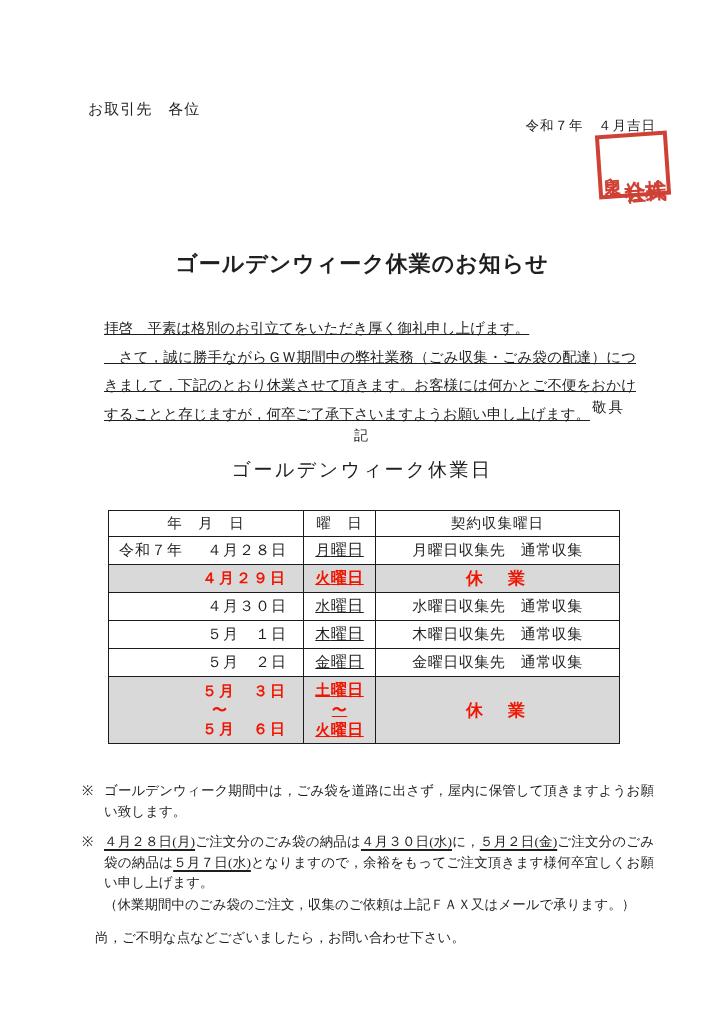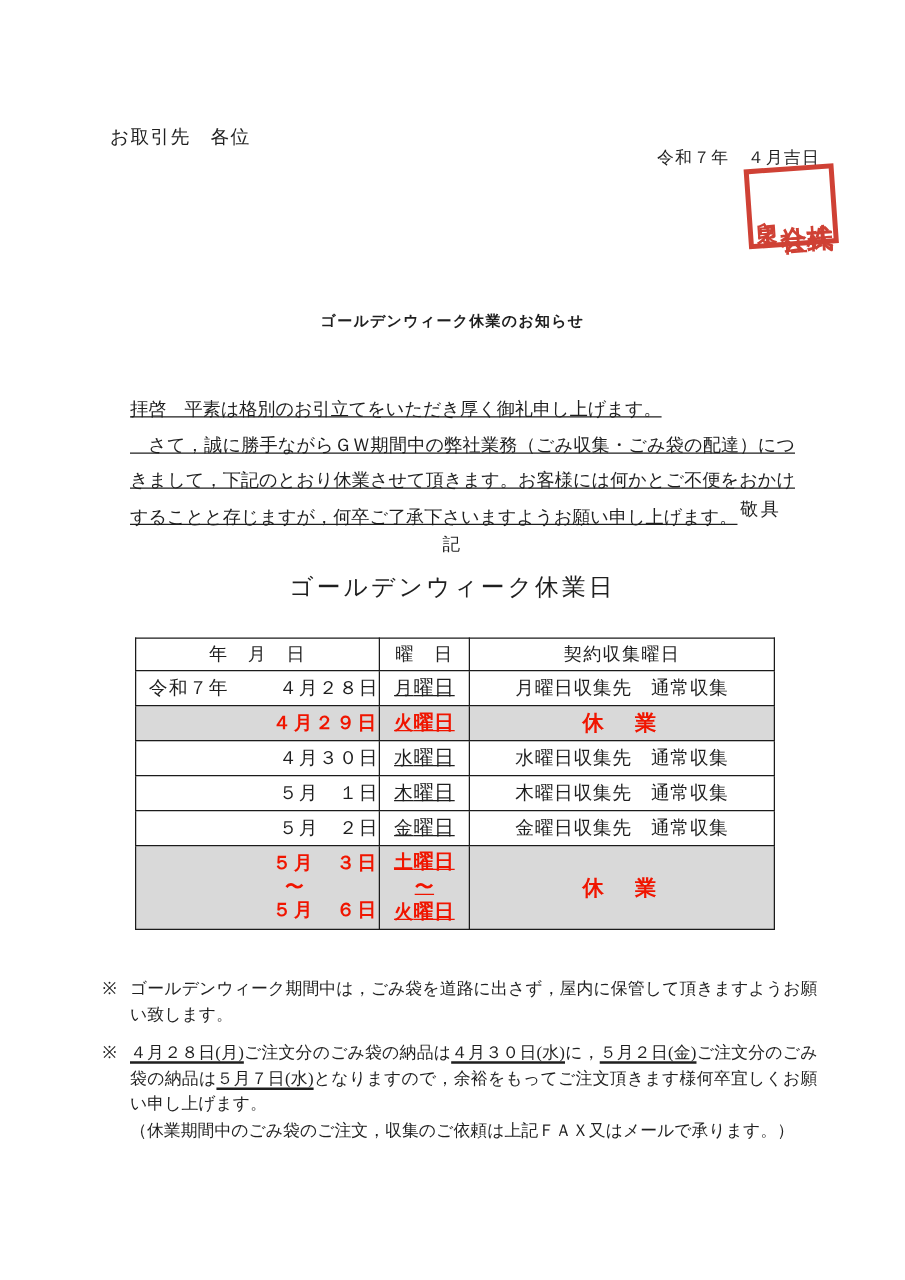--- a/index.html
+++ b/index.html
@@ -29,33 +29,33 @@
     transform:rotate(-4deg); writing-mode:vertical-rl;
     text-align:center; font-weight:bold; padding:1px 1px; opacity:0.92;
   }
   .stamp span { display:block; line-height:21px; }
   .stamp .s1, .stamp .s2 { font-size:21px; letter-spacing:1px; }
   .stamp .s3 { font-size:16px; letter-spacing:-1px; }
 
   .title {
     position:absolute; top:249px; left:0; width:100%; text-align:center;
     font-family:"Liberation Sans","DejaVu Sans",sans-serif; font-weight:bold;
-    font-size:12px; letter-spacing:1px;
+    font-size:22px; letter-spacing:1px;
   }
   .body-text { position:absolute; top:314px; left:104px; width:532px; font-size:14.5px; line-height:28.6px; text-align:justify;text-decoration:underline; }
   .keigu { position:absolute; top:398px; right:99px; font-size:14.5px; letter-spacing:2px; }
   .ki    { position:absolute; top:427px; left:0; width:100%; text-align:center; font-size:14px; letter-spacing:2px; }
   .schedule-title { position:absolute; top:457px; left:0; width:100%; text-align:center; font-size:19px; letter-spacing:2.5px; }
   .schedule-title span { text-decoration-thickness:1.5px; text-underline-offset:5px; }
 
   table.holiday { position:absolute; top:510px; left:108px; width:511px; border-collapse:collapse; table-layout:fixed; }
   .holiday th, .holiday td { border:1.6px solid var(--border); vertical-align:middle; }
   .holiday th { font-weight:normal; font-size:14.5px; height:26px; text-align:center; letter-spacing:1px; }
   .holiday td { font-size:15px; height:28px; }
-  .datecell { text-align:right; padding-right:0; letter-spacing:1px; }
+  .datecell { text-align:right; padding-right:16px; letter-spacing:1px; }
   .datecell .era { float:left; padding-left:10px; }
   .daycell .day { display:block; text-align:center; font-size:16px; letter-spacing:0.5px;text-decoration:underline; }
   .daycell .day::first-letter { font-size:15px; }
   .collection { text-align:center; letter-spacing:0.5px; }
   tr.closed td { background:var(--closed-bg); color:var(--closed-red); font-weight:bold; }
   tr.closed .datecell { letter-spacing:2px; }
   td.kyugyo { font-size:17px; text-align:center; letter-spacing:4px; }
   tr.range td { height:64px; padding-top:3px; padding-bottom:3px; }
   tr.range .datecell span { display:block; line-height:19px; }
   tr.range .datecell .tilde { padding-right:58px; }
@@ -164,15 +164,16 @@
     <div class="note">
       <span class="marker">※</span>
       <span class="ntext">ゴールデンウィーク期間中は，ごみ袋を道路に出さず，屋内に保管して頂きますようお願い致します。</span>
     </div>
     <div class="note">
       <span class="marker">※</span>
       <span class="ntext"><span class="u">４月２８日(月)</span><span>ご注文分のごみ袋の納品は</span><span class="u">４月３０日(水)</span><span>に，</span><span class="u">５月２日(金)</span><span>ご注文分のごみ袋の納品は</span><span class="u">５月７日(水)</span><span>となりますので，余裕をもってご注文頂きます様何卒宜しくお願い申し上げます。</span>
         <div class="note2sub">（休業期間中のごみ袋のご注文，収集のご依頼は上記ＦＡＸ又はメールで承ります。）</div>
       </span>
     </div>
+    <div class="note3">尚，ご不明な点などございましたら，お問い合わせ下さい。</div>
   </div>
 
 </div>
 
 </body></html>

